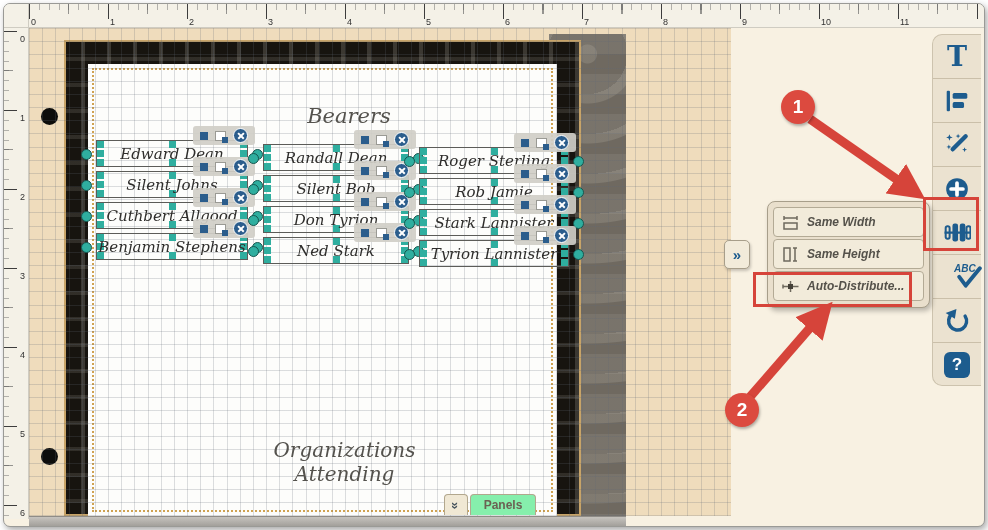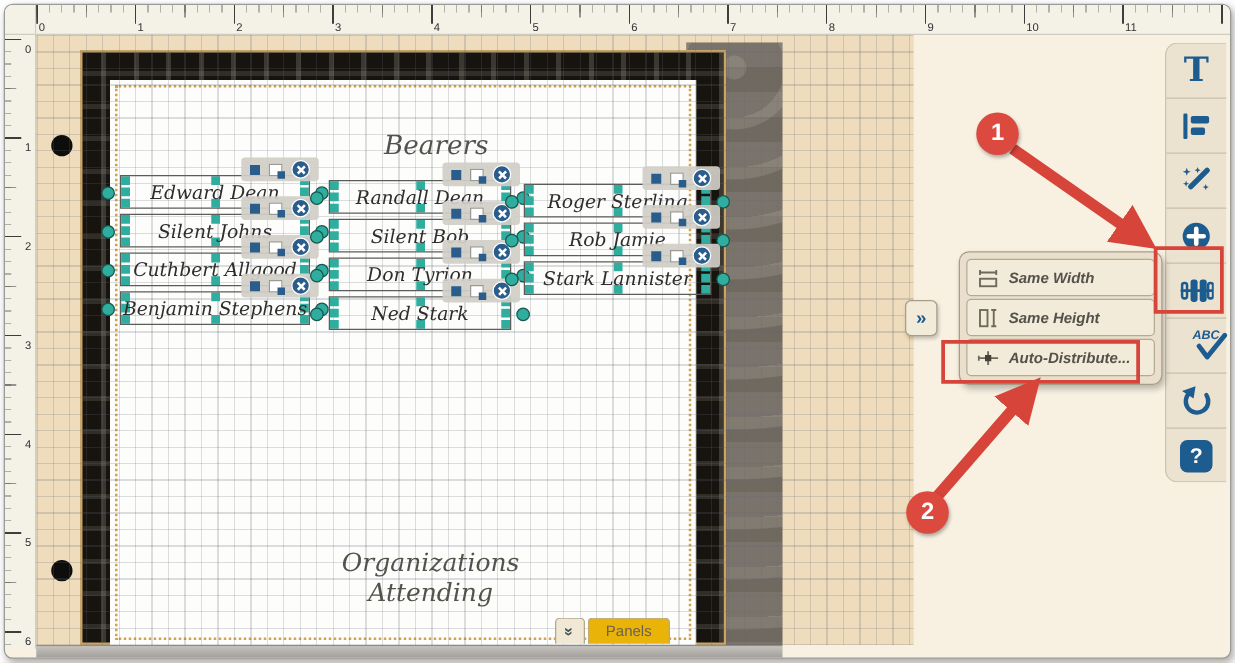--- a/index.html
+++ b/index.html
@@ -79,22 +79,22 @@
   .mb-dup::after { content:""; position:absolute; right:-3px; bottom:-3px; width:6px; height:6px; background:#2b5d8c; }
   .mb-del { position:relative; width:15px; height:15px; border-radius:50%; background:#2b5d8c; border:1px solid #fff; }
   .mb-del::before,.mb-del::after { content:""; position:absolute; left:3px; top:6px; width:8px; height:1.8px; background:#fff; }
   .mb-del::before { transform:rotate(45deg);} .mb-del::after { transform:rotate(-45deg);}
   
   .panels-chevron { position:absolute; left:415px; top:466px; width:24px; height:21px; z-index:9;
     background:#f0e8d4; border:1px solid #b2a78d; border-bottom:none; border-radius:4px 4px 0 0;
     display:flex; align-items:center; justify-content:center; color:#45525c; font-weight:bold; }
   .panels-chevron span { display:inline-block; transform:rotate(90deg); font-size:13px; }
   .panels-tab { position:absolute; left:441px; top:466px; width:66px; height:21px; z-index:9;
-    background:#eab308; border:1px solid #b2a78d; border-bottom:none; border-radius:4px 4px 0 0;
-    display:flex; align-items:center; justify-content:center; font-size:12px; font-weight:normal; color:#6b6153; }
+    background:#86efac; border:1px solid #b2a78d; border-bottom:none; border-radius:4px 4px 0 0;
+    display:flex; align-items:center; justify-content:center; font-size:12px; font-weight:bold; color:#6b6153; }
   .scrollbar { position:absolute; left:25px; top:512px; width:597px; height:11px;
     background:linear-gradient(#c6c3be,#9f9c97); border-top:1px solid #8f8c87; }
   
   .toolbar { position:absolute; left:928px; top:30px; width:49px; height:352px;
     background:#ebe2d0; border:1px solid #cdc3ae; border-right:none; border-radius:10px 0 0 10px; z-index:10; }
   .tool-cell { height:44px; border-bottom:1px solid #cabfa9; display:flex; align-items:center; justify-content:center; cursor:pointer; }
   .tool-cell:last-child { border-bottom:none; }
   .glyph-T { font-family:"DejaVu Serif",serif; font-weight:bold; font-size:27px; color:#1d5c8e; line-height:1; }
   .abc-wrap { position:relative; width:30px; height:30px;margin-left:21px; }
   .abc-wrap b { position:absolute; left:0; top:1px; font-size:10px; color:#1d5c8e; letter-spacing:0; font-style:italic; }
@@ -241,20 +241,28 @@
       </div>
     </div>
     <div class="name-box" style="left:390px;top:181px;width:150px">
       <span>Stark Lannister</span>
       <div class="mini-bar">
         <i class="mb-sq"></i>
           <i class="mb-dup"></i>
           <i class="mb-del"></i>
       </div>
     </div>
+    <div class="name-box" style="left:390px;top:212px;width:150px">
+      <span>Tyrion Lannister</span>
+      <div class="mini-bar">
+        <i class="mb-sq"></i>
+          <i class="mb-dup"></i>
+          <i class="mb-del"></i>
+      </div>
+    </div>
 
     <div class="script-title" style="left:218px;top:410px;width:195px;font-size:20px">Organizations Attending</div>
 
     <div class="panels-chevron">
       <span>»</span>
     </div>
     <div class="panels-tab">
       <span>Panels</span>
     </div>
   </div>

